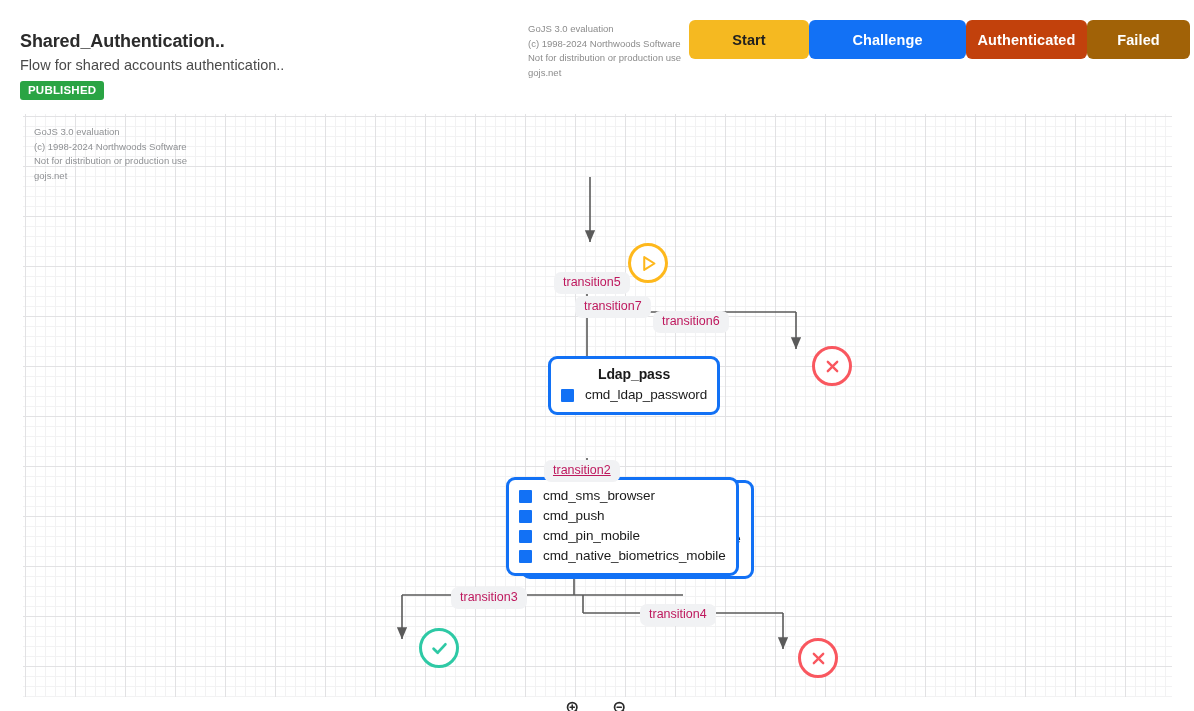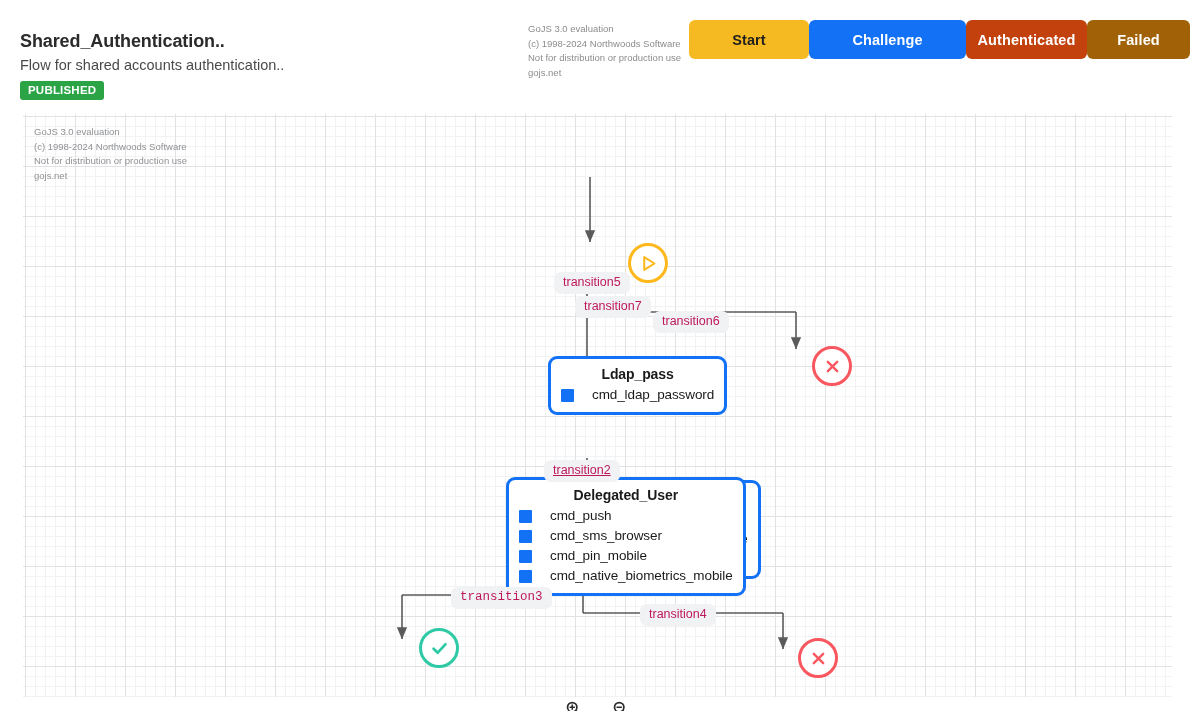--- a/index.html
+++ b/index.html
@@ -90,21 +90,21 @@
   .circle-ok    { border: 3.5px solid #2ec9a5; }
 
   .box-node {
     background: #ffffff; border: 3px solid #1271f5; border-radius: 9px;
     padding: 6px 10px 7px 10px;
   }
   .box-title {
     text-align: center; font-size: 14px; font-weight: bold; color: #1a1a1a;
     line-height: 19px; margin-bottom: 1px; letter-spacing: -0.1px;
   }
-  .box-row { display: flex; align-items: center; gap: 18px; line-height: 20px; height: 20px; }
+  .box-row { display: flex; align-items: center; gap: 11px; line-height: 20px; height: 20px; }
   .box-row .sq {
     width: 13px; height: 13px; background: #1271f5; border-radius: 1px; flex: 0 0 13px;
   }
   .box-row .lbl { font-size: 13.5px; color: #1a1a1a; white-space: nowrap; letter-spacing: -0.1px; }
 
   
   .tlabel {
     position: absolute;
     background: #f1f2f4; color: #be185d;
     font-size: 12.5px; border-radius: 7px;
@@ -217,28 +217,27 @@
           <span class="sq"></span>
           <span class="lbl">cmd_delegate_authentication</span>
         </div>
       </div>
     </div>
 
     <div class="node" style="left:446px; top:364px; top:364px;"></div>
 
     <div class="node" style="left:446px; top:363px;">
       <div class="box-node">
-        <div class="box-title">Delegated_User</div>
+        <div class="box-row">
+          <span class="sq"></span>
+          <span class="lbl">cmd_sms_browser</span>
+        </div>
         <div class="box-row">
           <span class="sq"></span>
           <span class="lbl">cmd_push</span>
-        </div>
-        <div class="box-row">
-          <span class="sq"></span>
-          <span class="lbl">cmd_sms_browser</span>
         </div>
         <div class="box-row">
           <span class="sq"></span>
           <span class="lbl">cmd_pin_mobile</span>
         </div>
         <div class="box-row">
           <span class="sq"></span>
           <span class="lbl">cmd_native_biometrics_mobile</span>
         </div>
       </div>
@@ -265,21 +264,21 @@
         <svg width="17" height="17" viewBox="0 0 20 20">
           <path d="M4.5 4.5 L15.5 15.5 M15.5 4.5 L4.5 15.5" stroke="#f9575f" stroke-width="2.8" stroke-linecap="round"></path>
         </svg>
       </div>
     </div>
 
     <div class="tlabel" style="left:531px; top:158px;">transition5</div>
     <div class="tlabel" style="left:552px; top:182px;">transition7</div>
     <div class="tlabel" style="left:630px; top:197px;">transition6</div>
     <div class="tlabel" style="left:521px; top:346px;text-decoration:underline;">transition2</div>
-    <div class="tlabel" style="left:428px; top:473px;font-family:Liberation Mono, monospace;">transition3</div>
+    <div class="tlabel" style="left:428px; top:473px;">transition3</div>
     <div class="tlabel" style="left:617px; top:490px;">transition4</div>
 
   </div>
 
   <div class="bottom-toolbar">
     <svg class="bt-ico" viewBox="0 0 20 20">
       <circle cx="8.5" cy="8.5" r="5.5" fill="none" stroke="#2b2b2b" stroke-width="2"></circle>
       <path d="M12.6 12.6 L18 18" stroke="#2b2b2b" stroke-width="2.4" stroke-linecap="round"></path>
       <path d="M6 8.5 H11 M8.5 6 V11" stroke="#2b2b2b" stroke-width="1.8" stroke-linecap="round"></path>
     </svg>

